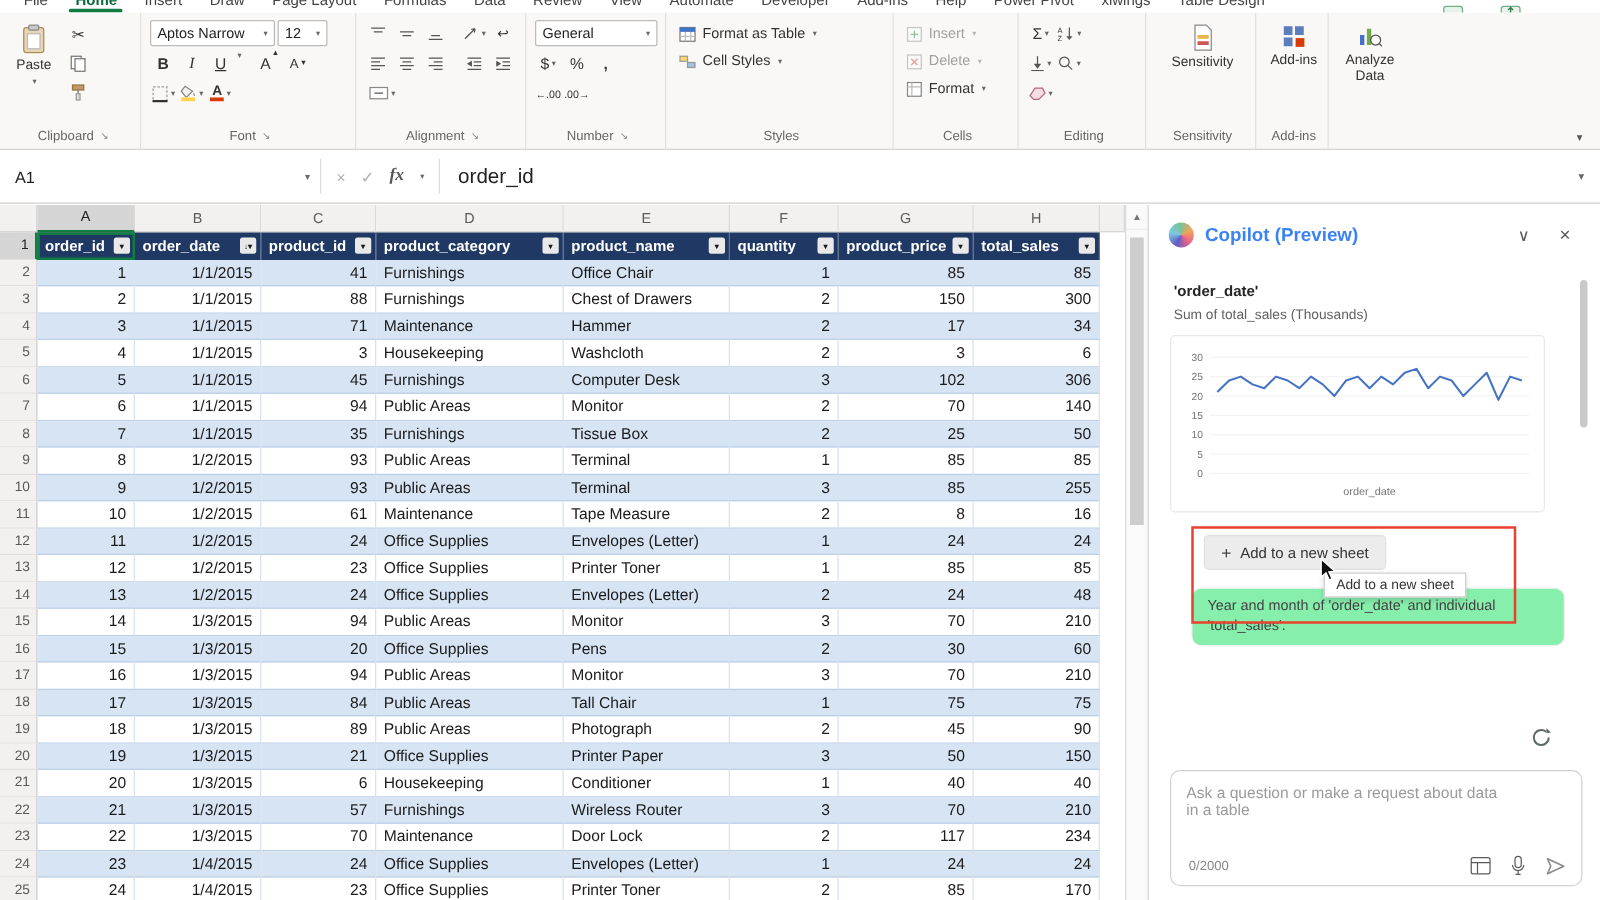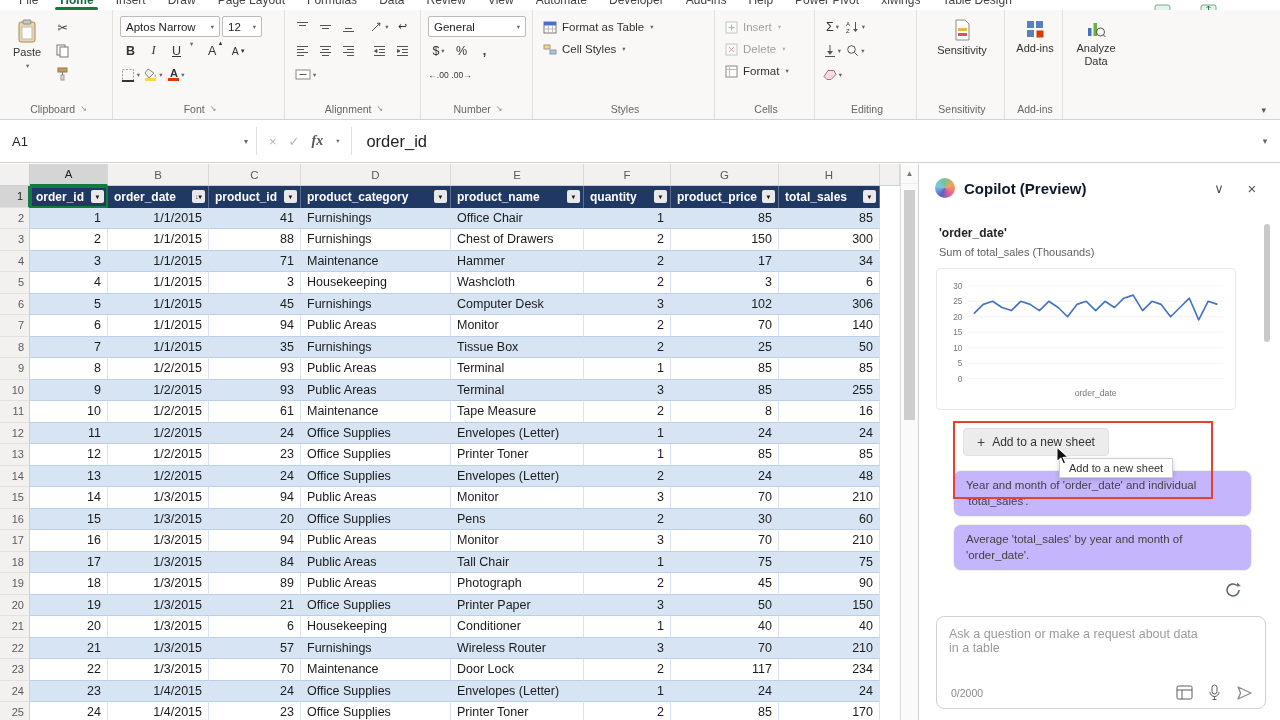--- a/index.html
+++ b/index.html
@@ -61,30 +61,30 @@
 
   
   .vscroll{width:18px;background:#fafafa;border-left:1px solid #dddcdb;position:relative;flex:none}
   .vs-up{height:20px;display:flex;align-items:center;justify-content:center;font-size:8px;color:#777;border-bottom:1px solid #eee}
   .vs-thumb{position:absolute;left:3px;right:3px;top:26px;height:230px;background:#cdcdcd}
 
   
   .copilot{width:362px;height:556px;background:#fff;border-left:1px solid #d4d2cf;position:relative;overflow:hidden;flex:none}
   .cp-header{position:absolute;top:0;left:0;right:0;height:48px;display:flex;align-items:center;padding:0 16px;gap:9px}
   .cp-logo{width:20px;height:20px;border-radius:50%;background:conic-gradient(from 210deg,#5b5fc7,#7ec8e3,#76c29a,#f4a259,#e8618c,#5b5fc7);flex:none}
-  .cp-title{font-size:15px;color:#0f172a;font-weight:bold;flex:1}
+  .cp-title{font-size:15px;color:#3b82f6;font-weight:bold;flex:1}
   .cp-hicon{color:#555;font-size:13px;width:24px;text-align:center}
   .cp-ct{position:absolute;left:20px;top:62px;font-size:12px;font-weight:bold;color:#242424}
   .cp-cs{position:absolute;left:20px;top:82px;font-size:11px;color:#616161}
   .cp-chart{position:absolute;left:17px;top:104px;width:300px;height:142px;border:1px solid #e8e8e8;border-radius:4px;padding:4px;background:#fff}
   .cp-addbtn{position:absolute;left:44px;top:264px;height:28px;display:inline-flex;align-items:center;gap:7px;padding:0 13px;background:#ececec;border:1px solid #e0e0e0;border-radius:4px;font-size:12px;color:#333;white-space:nowrap}
   .cp-plus{font-size:14px;color:#444}
   .cp-redbox{position:absolute;left:34px;top:257px;width:260px;height:78px;border:2px solid #e8412e;z-index:12;pointer-events:none}
   .cp-tooltip{position:absolute;left:140px;top:294px;z-index:11;background:#fff;border:1px solid #cfcfcf;box-shadow:0 2px 5px rgba(0,0,0,.18);padding:3px 9px;font-size:11px;color:#333;white-space:nowrap}
-  .cp-chip{position:absolute;left:34px;width:299px;background:#c4b5fd;border:1px solid #efefef;border-radius:8px;padding:7px 12px;font-size:11.5px;color:#424242;line-height:1.35}
+  .cp-chip{position:absolute;left:34px;width:299px;background:#86efac;border:1px solid #efefef;border-radius:8px;padding:7px 12px;font-size:11.5px;color:#424242;line-height:1.35}
   .cp-refresh{position:absolute;left:300px;top:412px;width:28px;height:28px;display:flex;align-items:center;justify-content:center}
   .cp-input{position:absolute;left:17px;top:452px;width:330px;height:93px;border:1px solid #d1d1d1;border-radius:8px;background:#fff}
   .cp-ta{position:absolute;top:10px;left:12px;width:250px;height:48px;border:none;outline:none;resize:none;font-family:inherit;font-size:12.5px;color:#333;background:transparent}
   .cp-ta::placeholder{color:#9b9b9b}
   .cp-count{position:absolute;left:14px;bottom:9px;font-size:10.5px;color:#8a8a8a}
   .cp-inicons{position:absolute;right:12px;bottom:7px;display:flex;gap:15px;align-items:center}
   .cp-sb{position:absolute;left:345px;top:60px;width:6px;height:118px;background:#c9c9c9;border-radius:3px}
   .cp-cursor{position:absolute;left:136px;top:282px;z-index:20;pointer-events:none}
 </style>
 </head>
@@ -878,21 +878,20 @@
 
     <div class="cp-redbox"></div>
 
     <div class="cp-tooltip">Add to a new sheet</div>
 
     <svg class="cp-cursor" width="15" height="20" viewBox="0 0 12 18">
         <path d="M1 1 L1 14 L4.5 11 L6.8 16.2 L8.8 15.2 L6.6 10.3 L11 10 Z" fill="#111" stroke="#fff" stroke-width="1"></path>
       </svg>
 
     <div class="cp-chip" style="top:306px">Year and month of 'order_date' and individual 'total_sales'.</div>
-    <div class="cp-chip" style="top:360px">Average 'total_sales' by year and month of 'order_date'.</div>
 
     <div class="cp-refresh">
       <svg width="18" height="18" viewBox="0 0 18 18">
           <path d="M15 9a6 6 0 1 1-2.2-4.65" fill="none" stroke="#5d6b66" stroke-width="1.6"></path>
           <path d="M13.2 1.6 L13 5.4 L16.8 5 Z" fill="#5d6b66"></path>
         </svg>
     </div>
 
     <div class="cp-input">
       <textarea class="cp-ta" placeholder="Ask a question or make a request about data in a table" style=""></textarea>

